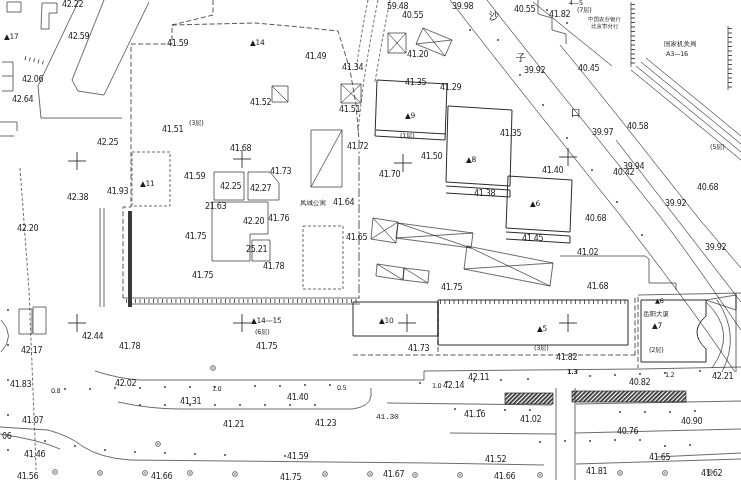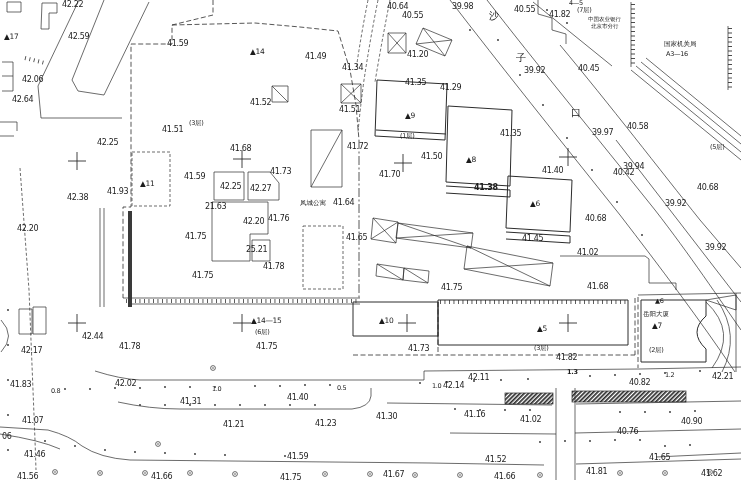--- a/index.html
+++ b/index.html
@@ -257,24 +257,24 @@
   <div id="labels">
       <span class="lbl" style="left: 62px; top: 1px;">42.22</span>
       <span class="lbl" style="left: 68px; top: 33px;">42.59</span>
       <span class="lbl" style="left: 167px; top: 40px;">41.59</span>
       <span class="lbl" style="left: 22px; top: 76px;">42.06</span>
       <span class="lbl" style="left: 12px; top: 96px;">42.64</span>
       <span class="lbl" style="left: 97px; top: 139px;">42.25</span>
       <span class="lbl" style="left: 162px; top: 126px;">41.51</span>
       <span class="lbl fl" style="left: 189px; top: 120px;">(3层)</span>
       <span class="lbl bn" style="left: 4px; top: 33px;">▲17</span>
-      <span class="lbl bn" style="left: 250px; top: 48px;">▲14</span>
+      <span class="lbl bn" style="left: 250px; top: 39px;">▲14</span>
       <span class="lbl" style="left: 305px; top: 53px;">41.49</span>
       <span class="lbl" style="left: 250px; top: 99px;">41.52</span>
-      <span class="lbl" style="left: 387px; top: 3px;">40.64</span>
+      <span class="lbl" style="left: 387px; top: 3px;">59.48</span>
       <span class="lbl" style="left: 402px; top: 12px;">40.55</span>
       <span class="lbl" style="left: 452px; top: 3px;">39.98</span>
       <span class="lbl" style="left: 342px; top: 64px;">41.34</span>
       <span class="lbl" style="left: 407px; top: 51px;">41.20</span>
       <span class="lbl" style="left: 405px; top: 79px;">41.35</span>
       <span class="lbl" style="left: 440px; top: 84px;">41.29</span>
       <span class="lbl" style="left: 339px; top: 106px;">41.51</span>
       <span class="lbl" style="left: 347px; top: 143px;">41.72</span>
       <span class="lbl" style="left: 514px; top: 6px;">40.55</span>
       <span class="lbl" style="left: 549px; top: 11px;">41.82</span>
@@ -317,21 +317,21 @@
       <span class="lbl" style="left: 67px; top: 194px;">42.38</span>
       <span class="lbl" style="left: 17px; top: 225px;">42.20</span>
       <span class="lbl s6" style="left: 300px; top: 200px;">凤城公寓</span>
       <span class="lbl" style="left: 333px; top: 199px;">41.64</span>
       <span class="lbl" style="left: 346px; top: 234px;">41.65</span>
       <span class="lbl" style="left: 379px; top: 171px;">41.70</span>
       <span class="lbl" style="left: 421px; top: 153px;">41.50</span>
       <span class="lbl fl" style="left: 400px; top: 133px;">(1层)</span>
       <span class="lbl bn" style="left: 405px; top: 112px;">▲9</span>
       <span class="lbl bn" style="left: 466px; top: 156px;">▲8</span>
-      <span class="lbl" style="left: 474px; top: 184px; font-weight: bold;">41.38</span>
+      <span class="lbl" style="left: 474px; top: 190px;">41.38</span>
       <span class="lbl bn" style="left: 530px; top: 200px;">▲6</span>
       <span class="lbl" style="left: 542px; top: 167px;">41.40</span>
       <span class="lbl" style="left: 522px; top: 235px;">41.45</span>
       <span class="lbl" style="left: 500px; top: 130px;">41.35</span>
       <span class="lbl" style="left: 441px; top: 284px;">41.75</span>
       <span class="lbl" style="left: 21px; top: 347px;">42.17</span>
       <span class="lbl" style="left: 82px; top: 333px;">42.44</span>
       <span class="lbl" style="left: 119px; top: 343px;">41.78</span>
       <span class="lbl" style="left: 10px; top: 381px;">41.83</span>
       <span class="lbl" style="left: 115px; top: 380px;">42.02</span>
@@ -344,21 +344,21 @@
       <span class="lbl bn" style="left: 379px; top: 317px;">▲10</span>
       <span class="lbl" style="left: 408px; top: 345px;">41.73</span>
       <span class="lbl bn" style="left: 537px; top: 325px;">▲5</span>
       <span class="lbl fl" style="left: 534px; top: 345px;">(3层)</span>
       <span class="lbl" style="left: 556px; top: 354px;">41.82</span>
       <span class="lbl fl" style="left: 337px; top: 385px;">0.5</span>
       <span class="lbl fl" style="left: 432px; top: 383px;">1.0</span>
       <span class="lbl" style="left: 443px; top: 382px;">42.14</span>
       <span class="lbl" style="left: 468px; top: 374px;">42.11</span>
       <span class="lbl" style="left: 287px; top: 394px;">41.40</span>
-      <span class="lbl" style="left: 376px; top: 413px;">41.30</span>
+      <span class="lbl" style="left: 376px; top: 413px; font-family: Liberation Mono, monospace;">41.30</span>
       <span class="lbl" style="left: 464px; top: 411px;">41.16</span>
       <span class="lbl" style="left: 315px; top: 420px;">41.23</span>
       <span class="lbl" style="left: 22px; top: 417px;">41.07</span>
       <span class="lbl" style="left: 223px; top: 421px;">41.21</span>
       <span class="lbl" style="left: 2px; top: 433px;">06</span>
       <span class="lbl" style="left: 24px; top: 451px;">41.46</span>
       <span class="lbl" style="left: 17px; top: 473px;">41.56</span>
       <span class="lbl" style="left: 151px; top: 473px;">41.66</span>
       <span class="lbl" style="left: 287px; top: 453px;">41.59</span>
       <span class="lbl" style="left: 280px; top: 474px;">41.75</span>

